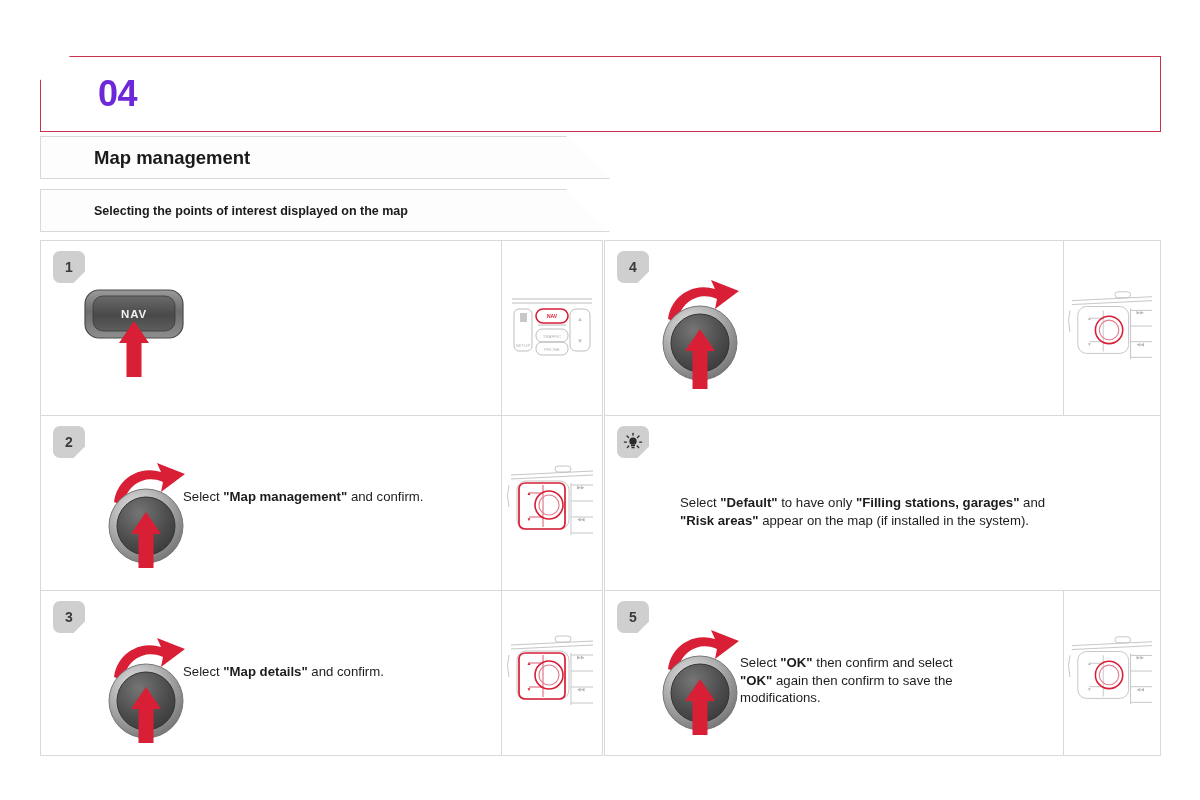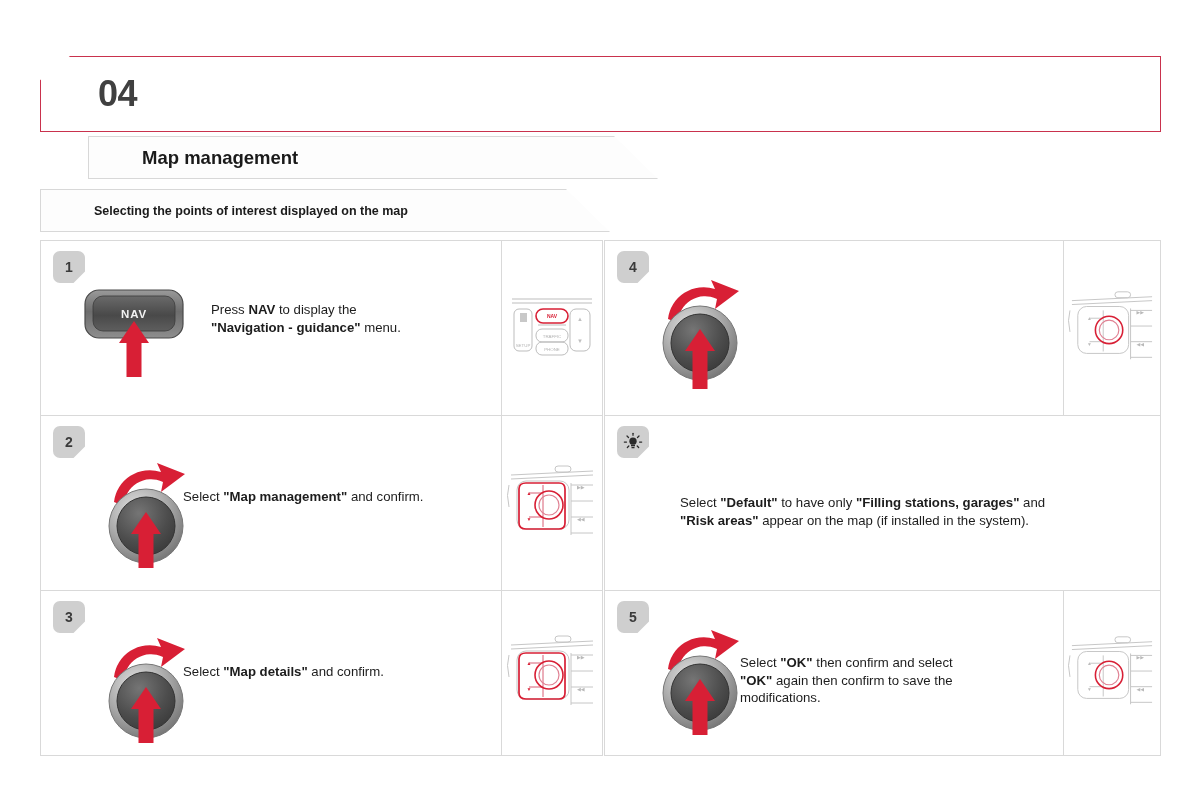--- a/index.html
+++ b/index.html
@@ -27,40 +27,39 @@
     box-sizing:border-box;
   }
   .page-header .hdr-inner{
     position:absolute; inset:0;
     display:flex; align-items:center;
     padding-left:58px;
     gap:22px;
   }
   .chapter-num{
     font-size:36px; font-weight:bold; letter-spacing:-0.5px;
-    color:#404040; line-height:1;
+    color:#6d28d9; line-height:1;
   }
   .chapter-title{
     font-size:36px; font-weight:bold; letter-spacing:0.2px;
     color:#151515; line-height:1;
   }
 
   
   .banner{
     position:absolute;
     left:40px;
     background:#fdfdfd;
     border:1px solid #d8d8d8;
     box-sizing:border-box;
     display:flex; align-items:center;
   }
   .banner-1{
     top:136px; width:570px; height:43px;
     clip-path:polygon(0 0, 526px 0, 570px 100%, 0 100%);
-    margin-left:48px;
   }
   .banner-2{
     top:189px; width:570px; height:43px;
     clip-path:polygon(0 0, 526px 0, 570px 100%, 0 100%);
   }
   .banner-1 .banner-text{
     padding-left:53px; font-size:18.5px; font-weight:bold; color:#1a1a1a;
   }
   .banner-2 .banner-text{
     padding-left:53px; font-size:12.5px; font-weight:bold; color:#1a1a1a;
@@ -185,21 +184,20 @@
             </defs>
             <rect x="2" y="5" width="98" height="48" rx="14" ry="14" fill="url(#navOuter)" stroke="#4a4a4a" stroke-width="1.2"></rect>
             <rect x="10" y="11" width="82" height="35" rx="10" ry="10" fill="url(#navInner)" stroke="#3b3b3b" stroke-width="0.8"></rect>
             <text x="51" y="33" font-family="Liberation Sans, sans-serif" font-size="11.5" font-weight="bold" fill="#f2f2f2" text-anchor="middle" letter-spacing="0.8">NAV</text>
             <g>
               <path d="M51 36 L66 58 L58.5 58 L58.5 92 L43.5 92 L43.5 58 L36 58 Z" fill="#d81f35"></path>
             </g>
           </svg>
         </div>
 
-        <div class="instr instr-1">Press <b>NAV</b> to display the <br><b>"Navigation - guidance"</b> menu.</div>
       </div>
 
       <div class="cell-side">
         <div class="sidegfx">
           <svg width="88" height="86" viewBox="0 0 88 86">
             <g fill="none" stroke="#bdbdbd" stroke-width="1">
               <path d="M4 14 L84 14"></path>
               <path d="M4 18 L84 18"></path>
               <rect x="6" y="24" width="18" height="42" rx="5"></rect>
               <rect x="62" y="24" width="20" height="42" rx="6"></rect>

